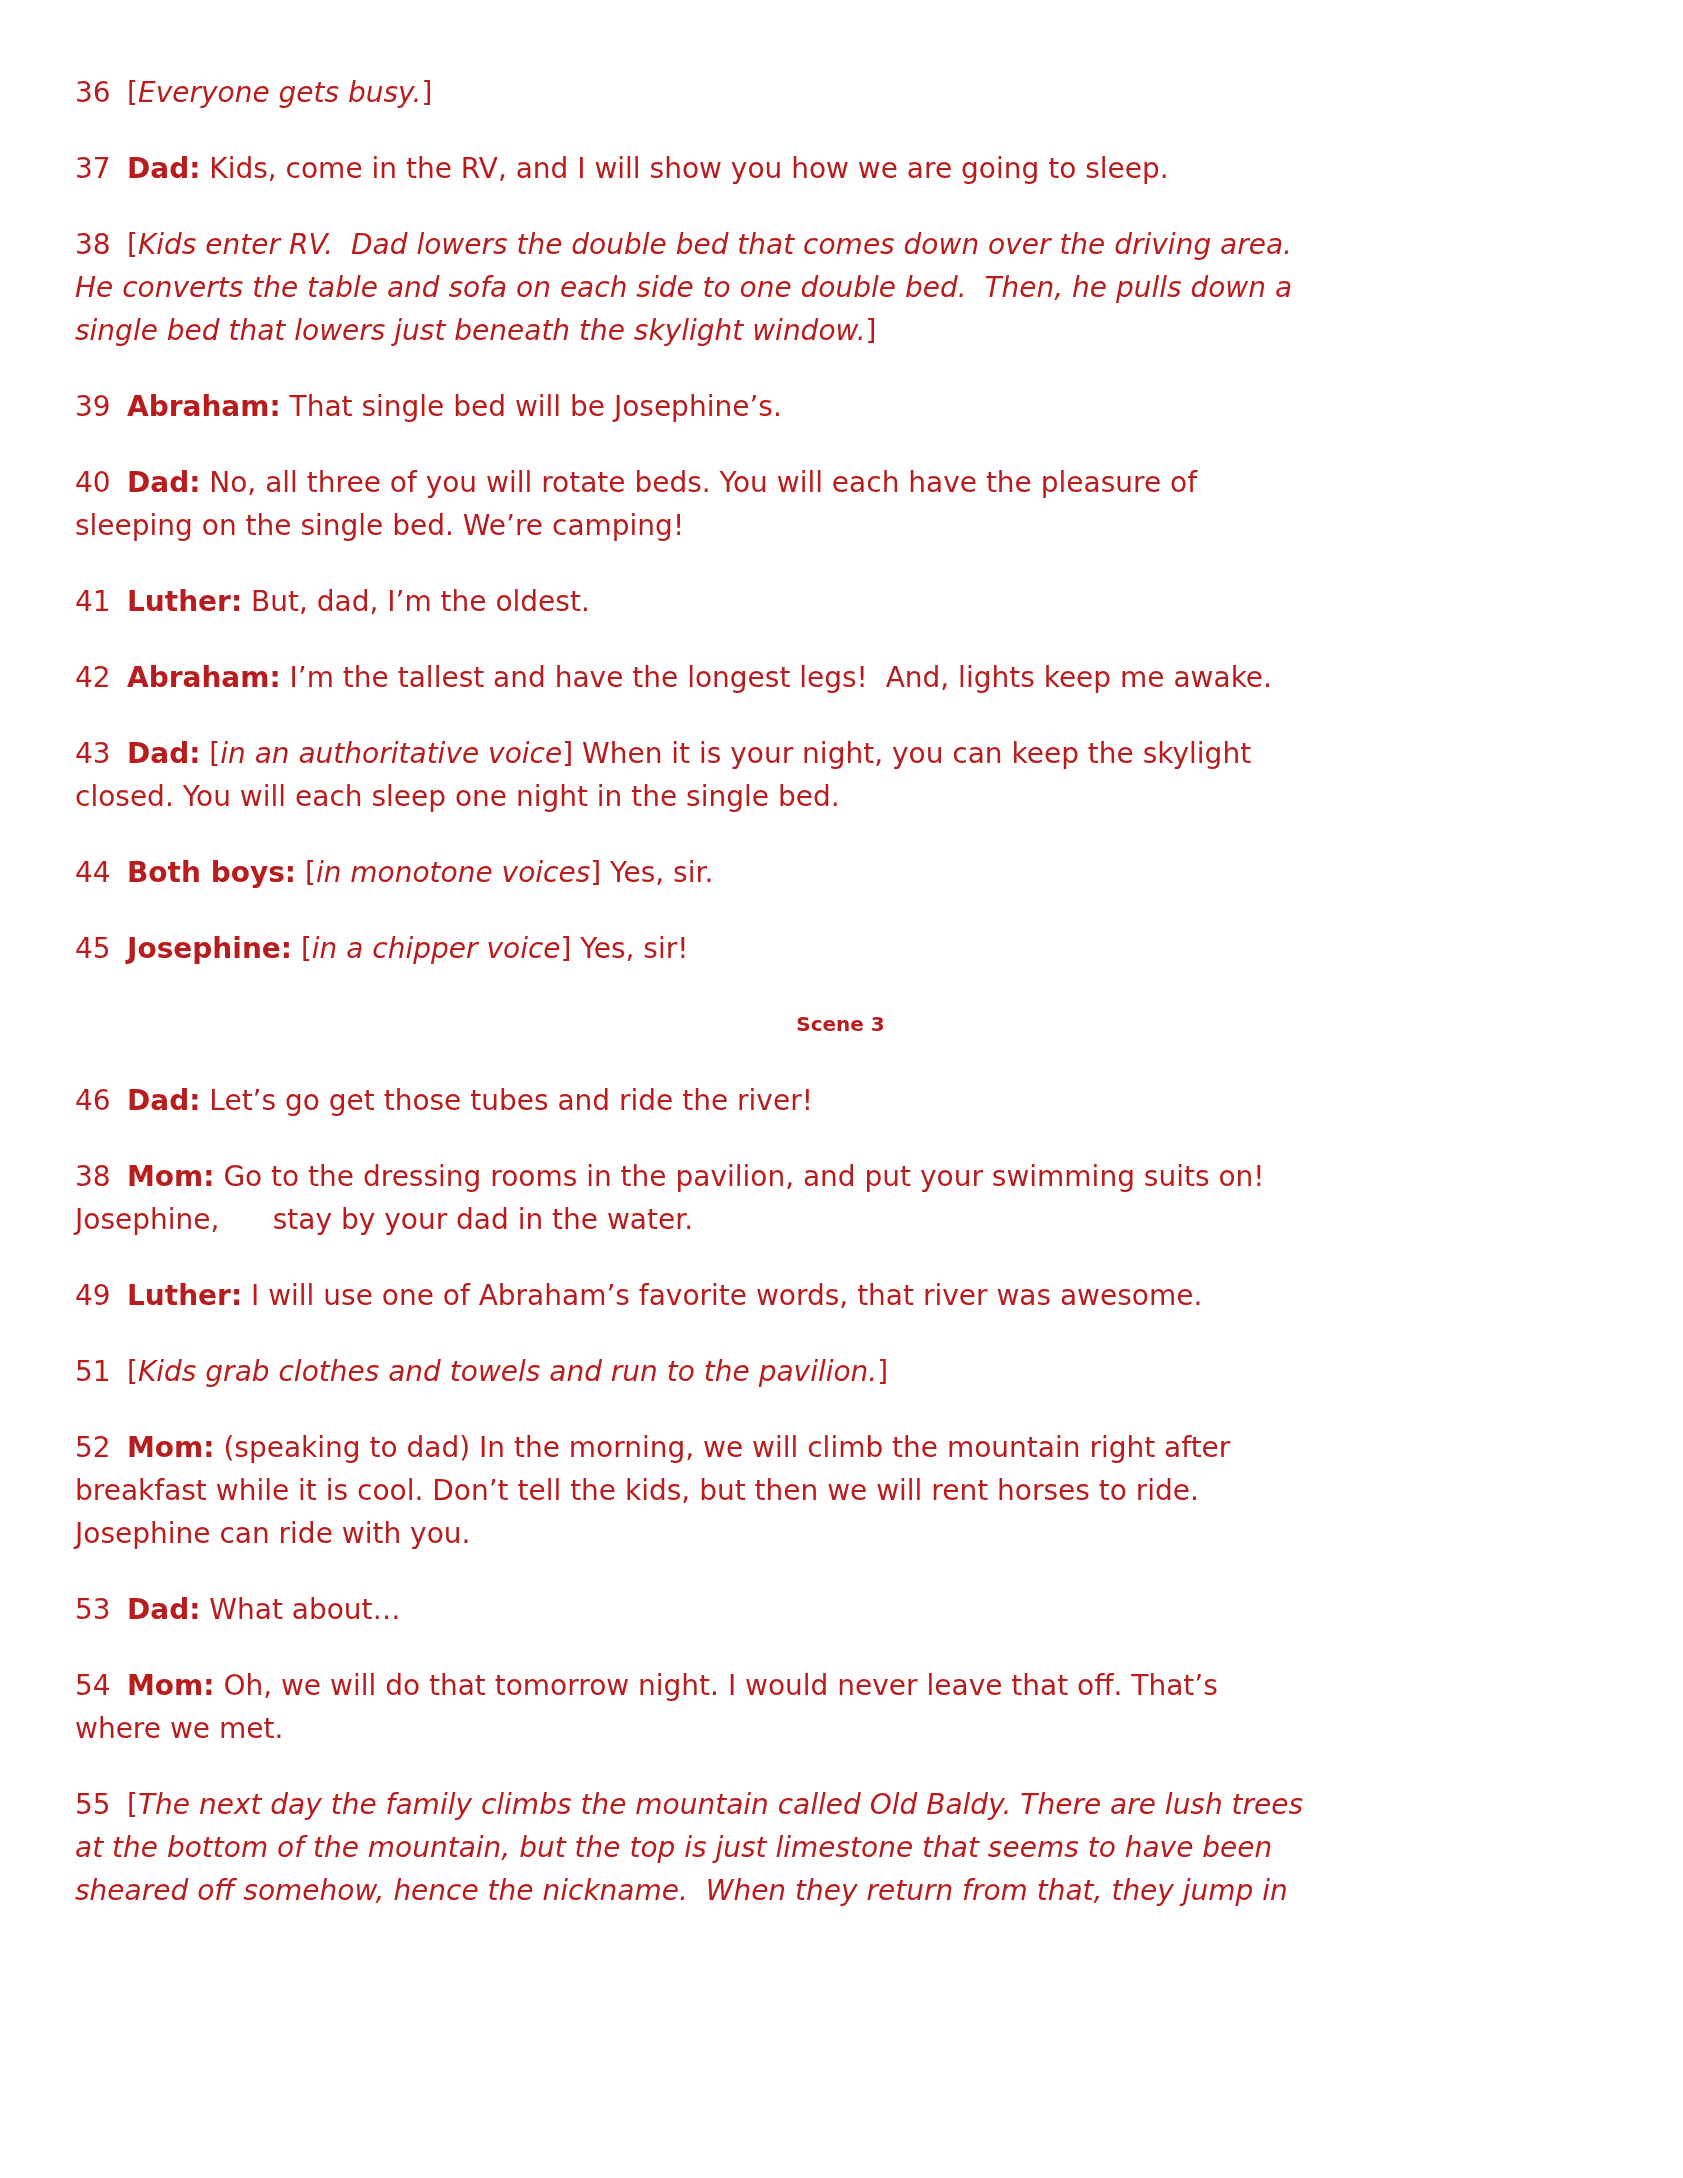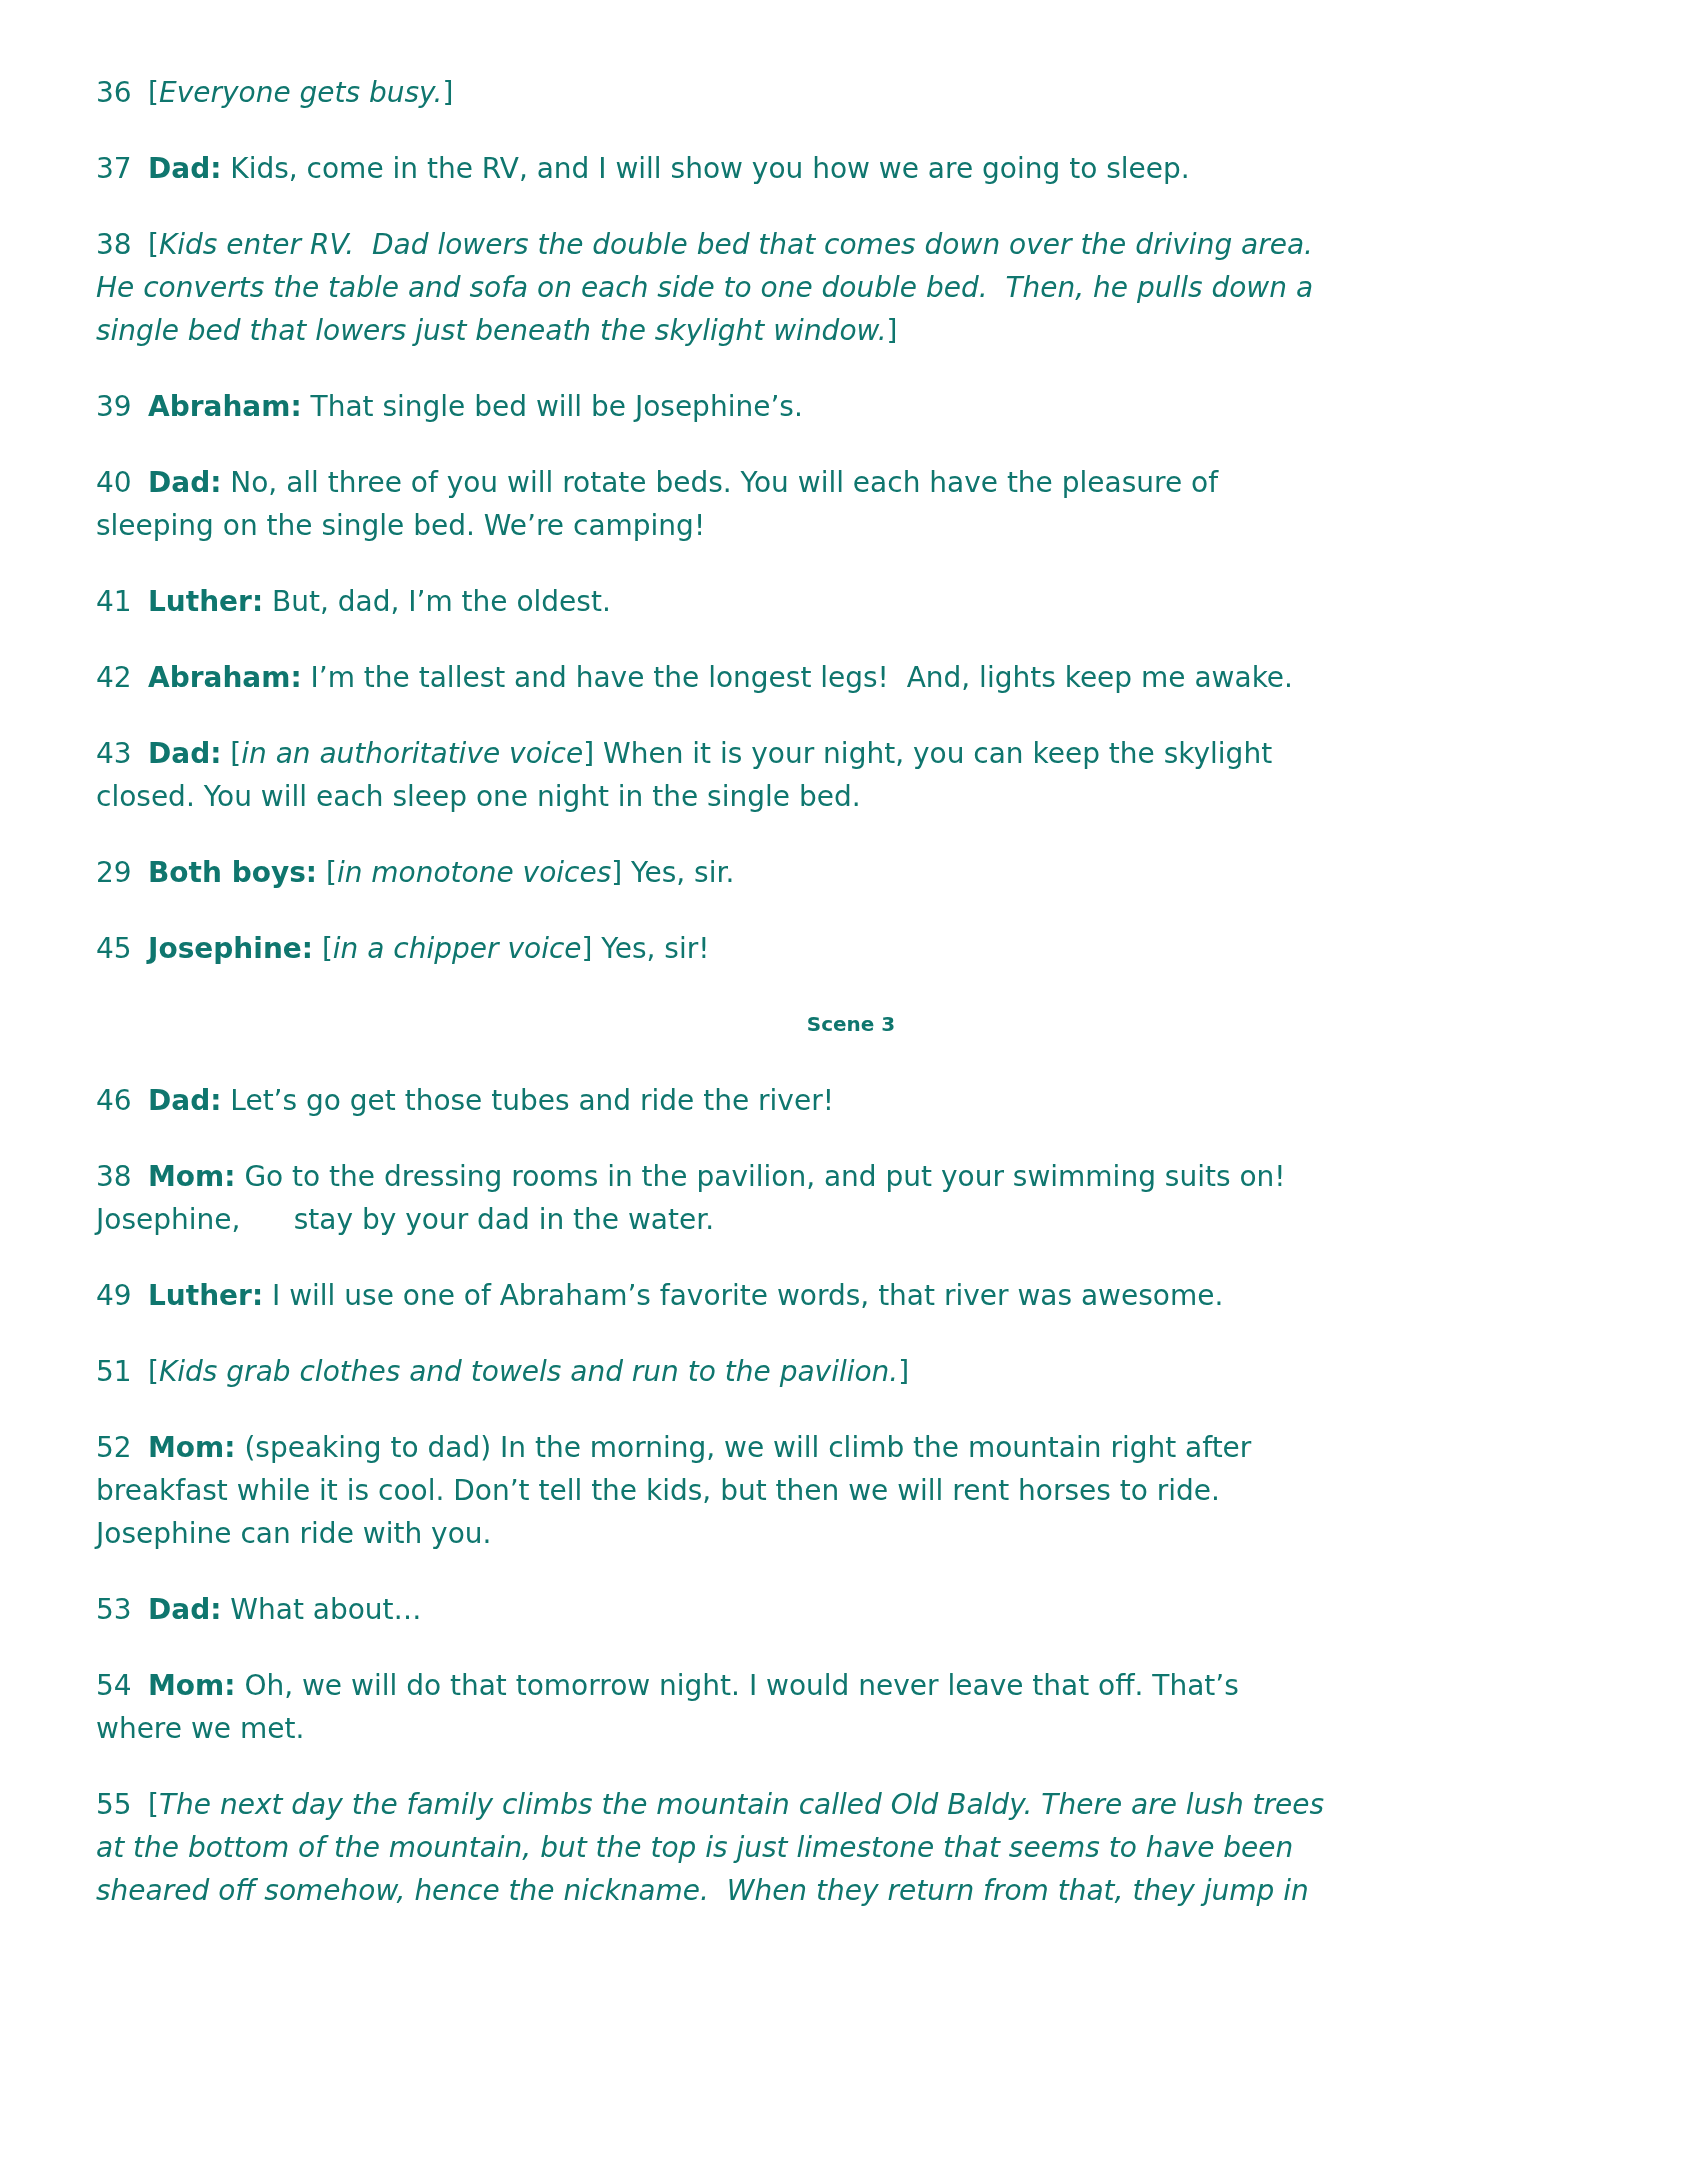--- a/index.html
+++ b/index.html
@@ -4,22 +4,22 @@
 <style>
   * { margin: 0; padding: 0; box-sizing: border-box; }
   html, body {
     background: #ffffff;
     font-family: "DejaVu Sans", sans-serif;
   }
   .page {
     width: 1683px;
     height: 2178px;
     background: #ffffff;
-    color: #0f766e;
-    padding: 71px 77px 59px 96px;
+    color: #b91c1c;
+    padding: 71px 77px 59px 75px;
     overflow: hidden;
   }
   .script-lines { width: 100%; }
   .script-line {
     font-size: 28px;
     line-height: 43px;
     margin-bottom: 33px;
     white-space: pre-wrap;
   }
   .line-num {
@@ -47,21 +47,21 @@
       <p class="script-line"><span class="line-num">38</span><span class="seg-normal">[</span><span class="seg-italic">Kids enter RV.  Dad lowers the double bed that comes down over the driving area.
 He converts the table and sofa on each side to one double bed.  Then, he pulls down a
 single bed that lowers just beneath the skylight window.</span><span class="seg-normal">]</span></p>
       <p class="script-line"><span class="line-num">39</span><span class="seg-bold">Abraham:</span><span class="seg-normal"> That single bed will be Josephine’s.</span></p>
       <p class="script-line"><span class="line-num">40</span><span class="seg-bold">Dad:</span><span class="seg-normal"> No, all three of you will rotate beds. You will each have the pleasure of
 sleeping on the single bed. We’re camping!</span></p>
       <p class="script-line"><span class="line-num">41</span><span class="seg-bold">Luther:</span><span class="seg-normal"> But, dad, I’m the oldest.</span></p>
       <p class="script-line"><span class="line-num">42</span><span class="seg-bold">Abraham:</span><span class="seg-normal"> I’m the tallest and have the longest legs!  And, lights keep me awake.</span></p>
       <p class="script-line"><span class="line-num">43</span><span class="seg-bold">Dad:</span><span class="seg-normal"> [</span><span class="seg-italic">in an authoritative voice</span><span class="seg-normal">] When it is your night, you can keep the skylight
 closed. You will each sleep one night in the single bed.</span></p>
-      <p class="script-line"><span class="line-num">29</span><span class="seg-bold">Both boys:</span><span class="seg-normal"> [</span><span class="seg-italic">in monotone voices</span><span class="seg-normal">] Yes, sir.</span></p>
+      <p class="script-line"><span class="line-num">44</span><span class="seg-bold">Both boys:</span><span class="seg-normal"> [</span><span class="seg-italic">in monotone voices</span><span class="seg-normal">] Yes, sir.</span></p>
       <p class="script-line"><span class="line-num">45</span><span class="seg-bold">Josephine:</span><span class="seg-normal"> [</span><span class="seg-italic">in a chipper voice</span><span class="seg-normal">] Yes, sir!</span></p>
       <p class="scene-heading">Scene 3</p>
       <p class="script-line"><span class="line-num">46</span><span class="seg-bold">Dad:</span><span class="seg-normal"> Let’s go get those tubes and ride the river!</span></p>
       <p class="script-line"><span class="line-num">38</span><span class="seg-bold">Mom:</span><span class="seg-normal"> Go to the dressing rooms in the pavilion, and put your swimming suits on!
 Josephine,      stay by your dad in the water.</span></p>
       <p class="script-line"><span class="line-num">49</span><span class="seg-bold">Luther:</span><span class="seg-normal"> I will use one of Abraham’s favorite words, that river was awesome.</span></p>
       <p class="script-line"><span class="line-num">51</span><span class="seg-normal">[</span><span class="seg-italic">Kids grab clothes and towels and run to the pavilion.</span><span class="seg-normal">]</span></p>
       <p class="script-line"><span class="line-num">52</span><span class="seg-bold">Mom:</span><span class="seg-normal"> (speaking to dad) In the morning, we will climb the mountain right after
 breakfast while it is cool. Don’t tell the kids, but then we will rent horses to ride.
 Josephine can ride with you.</span></p>

